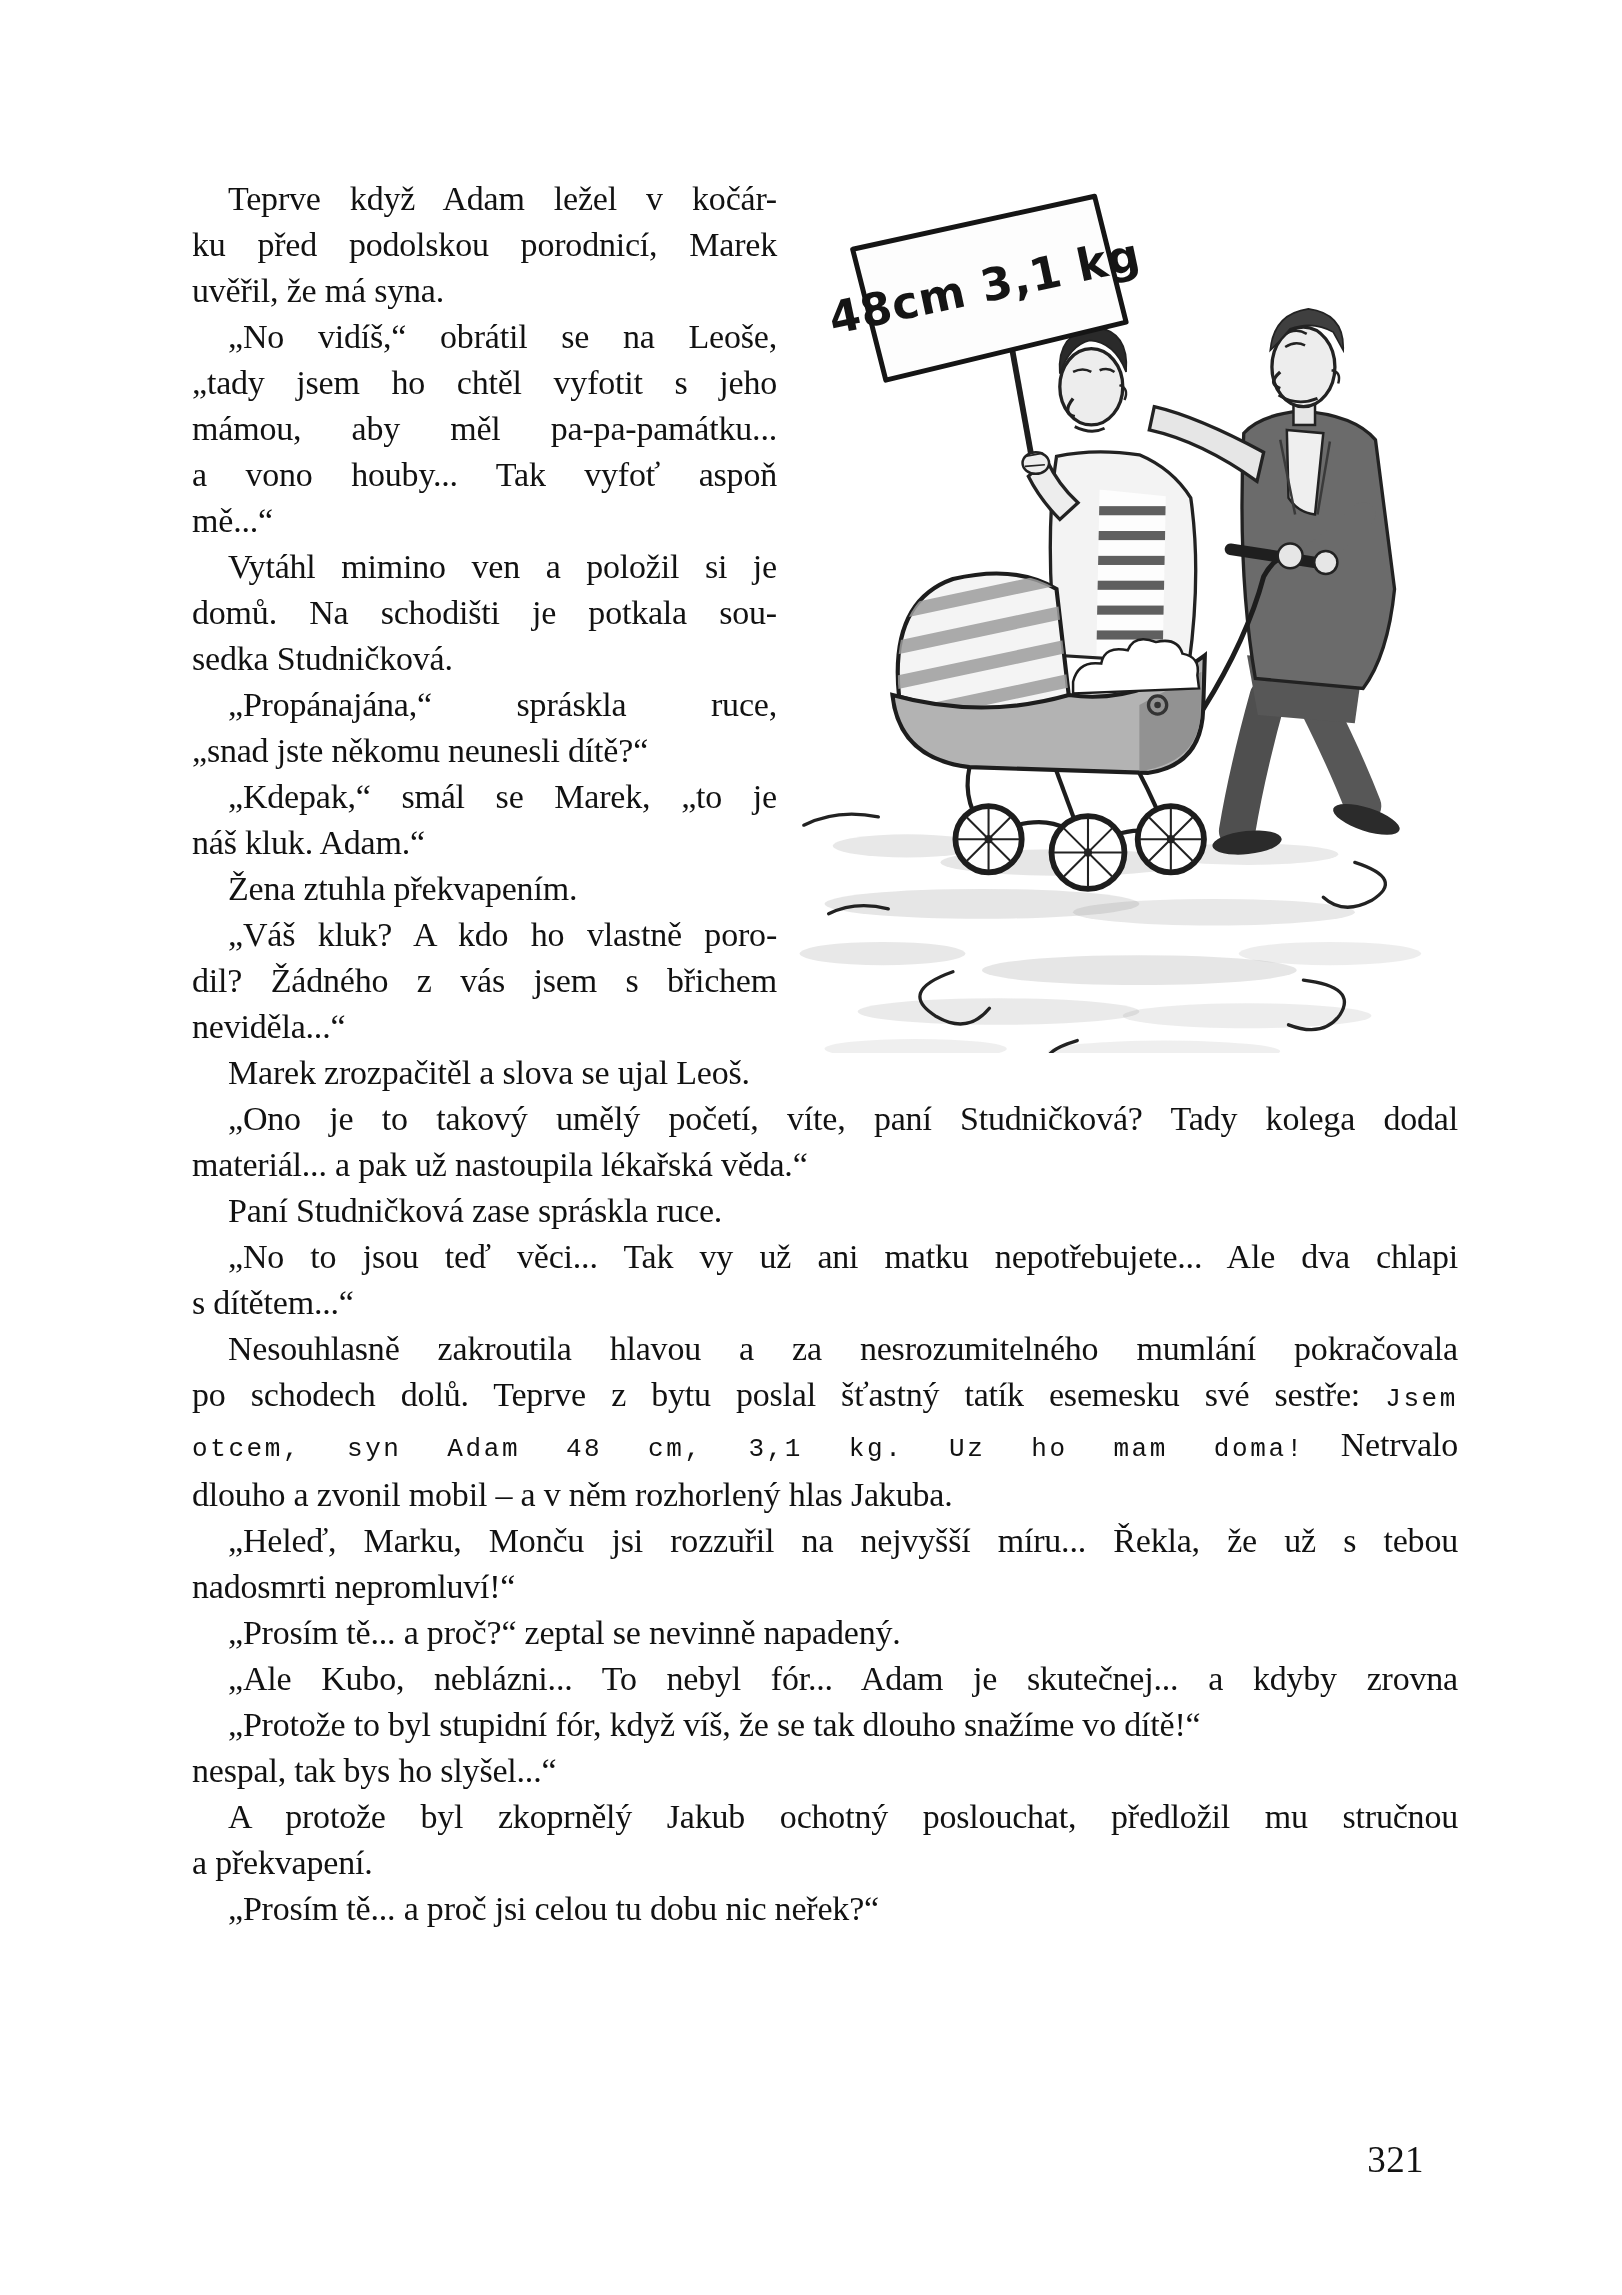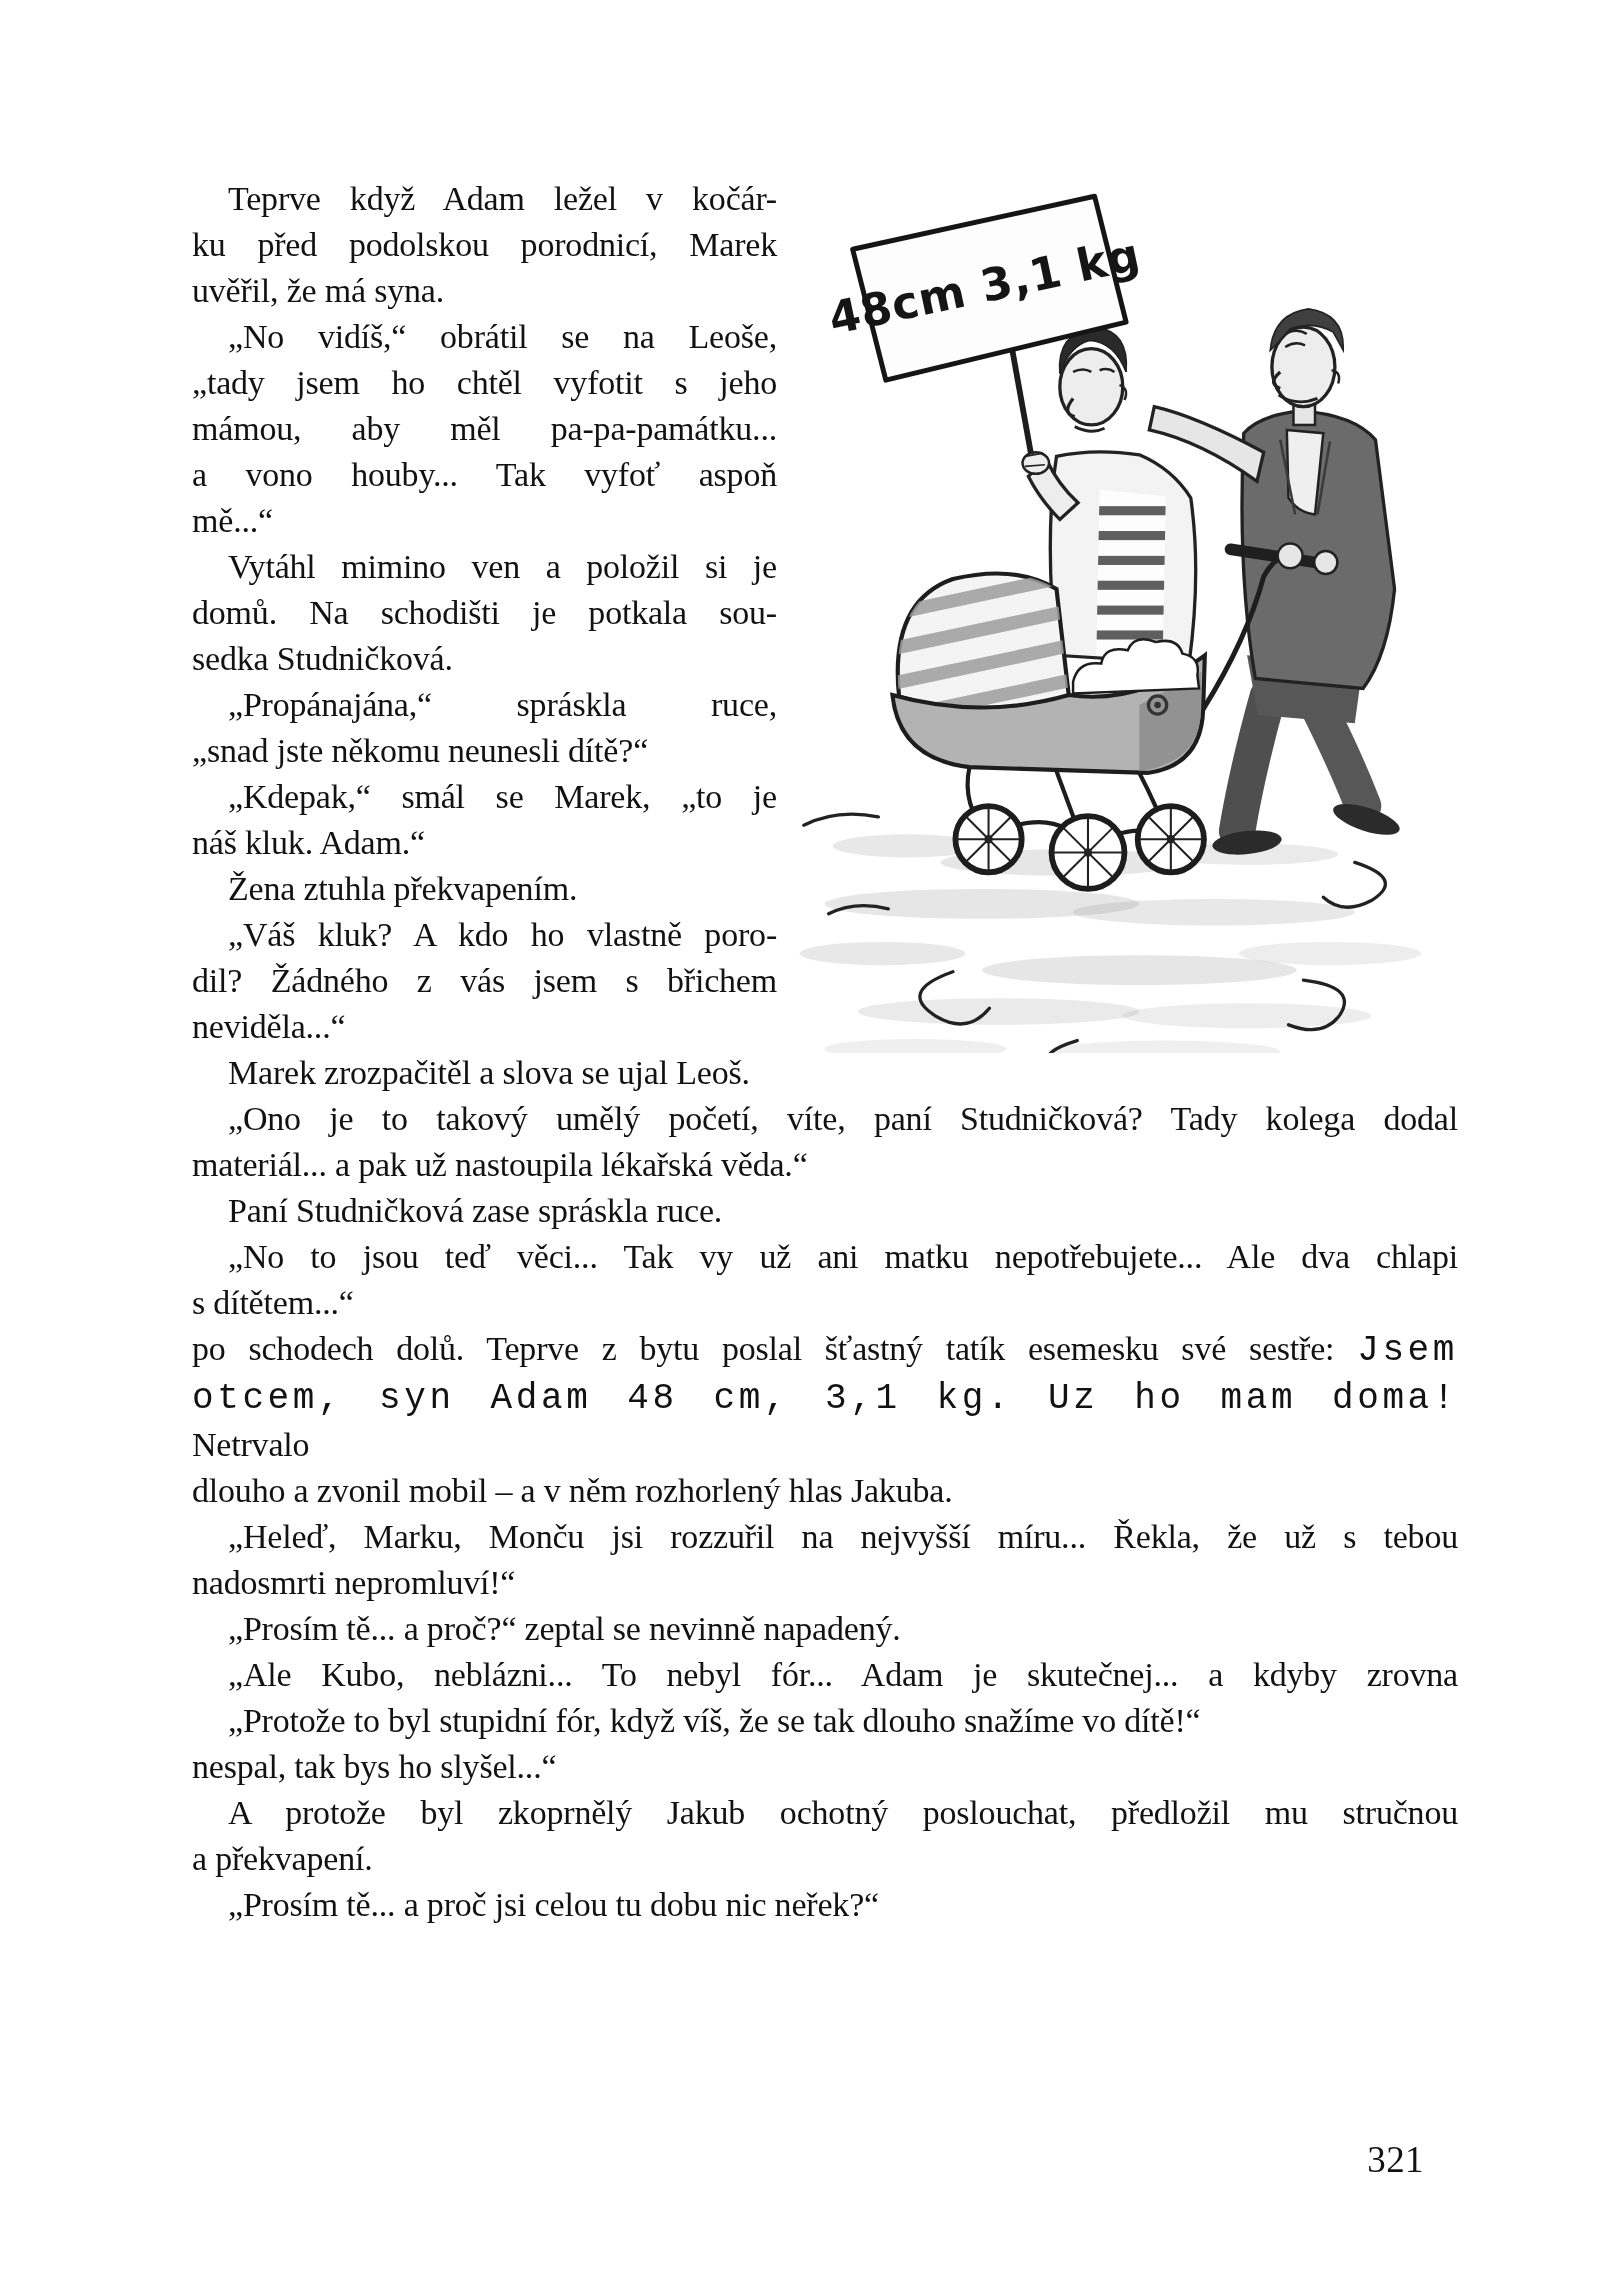--- a/index.html
+++ b/index.html
@@ -24,21 +24,21 @@
   .line{
     text-align:justify;
     text-align-last:left;
     line-height:46px;
     white-space:normal;
   }
   .line.fill{text-align-last:justify;}
   .line.indent{text-indent:36px;}
   .mono{
     font-family:"Liberation Mono", monospace;
-    font-size:36px;
+    font-size:26px;
     letter-spacing:0.10em;
   }
   .illustration{
     position:absolute;
     left:591px;top:-51px;
     width:663px;height:928px;
   }
   .page-number{
     position:absolute;
     right:157px;top:2138px;
@@ -196,20 +196,21 @@
       </g>
     </svg>
 
     <div class="full-block">
         <div class="line indent"><span>Marek zrozpačitěl a slova se ujal Leoš.</span></div>
         <div class="line indent fill"><span>„Ono je to takový umělý početí, víte, paní Studničková? Tady kolega dodal</span></div>
         <div class="line"><span>materiál... a pak už nastoupila lékařská věda.“</span></div>
         <div class="line indent"><span>Paní Studničková zase spráskla ruce.</span></div>
         <div class="line indent fill"><span>„No to jsou teď věci... Tak vy už ani matku nepotřebujete... Ale dva chlapi</span></div>
         <div class="line"><span>s dítětem...“</span></div>
+        <div class="line indent fill"><span>Nesouhlasně zakroutila hlavou a za nesrozumitelného mumlání pokračovala</span></div>
         <div class="line fill"><span>po schodech dolů. Teprve z bytu poslal šťastný tatík esemesku své sestře: </span><span class="mono">Jsem</span></div>
         <div class="line fill"><span class="mono">otcem, syn Adam 48 cm, 3,1 kg. Uz ho mam doma!</span><span> Netrvalo</span></div>
         <div class="line"><span>dlouho a zvonil mobil – a v něm rozhorlený hlas Jakuba.</span></div>
         <div class="line indent fill"><span>„Heleď, Marku, Monču jsi rozzuřil na nejvyšší míru... Řekla, že už s tebou</span></div>
         <div class="line"><span>nadosmrti nepromluví!“</span></div>
         <div class="line indent"><span>„Prosím tě... a proč?“ zeptal se nevinně napadený.</span></div>
         <div class="line indent fill"><span>„Ale Kubo, neblázni... To nebyl fór... Adam je skutečnej... a kdyby zrovna</span></div>
         <div class="line indent"><span>„Protože to byl stupidní fór, když víš, že se tak dlouho snažíme vo dítě!“</span></div>
         <div class="line"><span>nespal, tak bys ho slyšel...“</span></div>
         <div class="line indent fill"><span>A protože byl zkoprnělý Jakub ochotný poslouchat, předložil mu stručnou</span></div>

